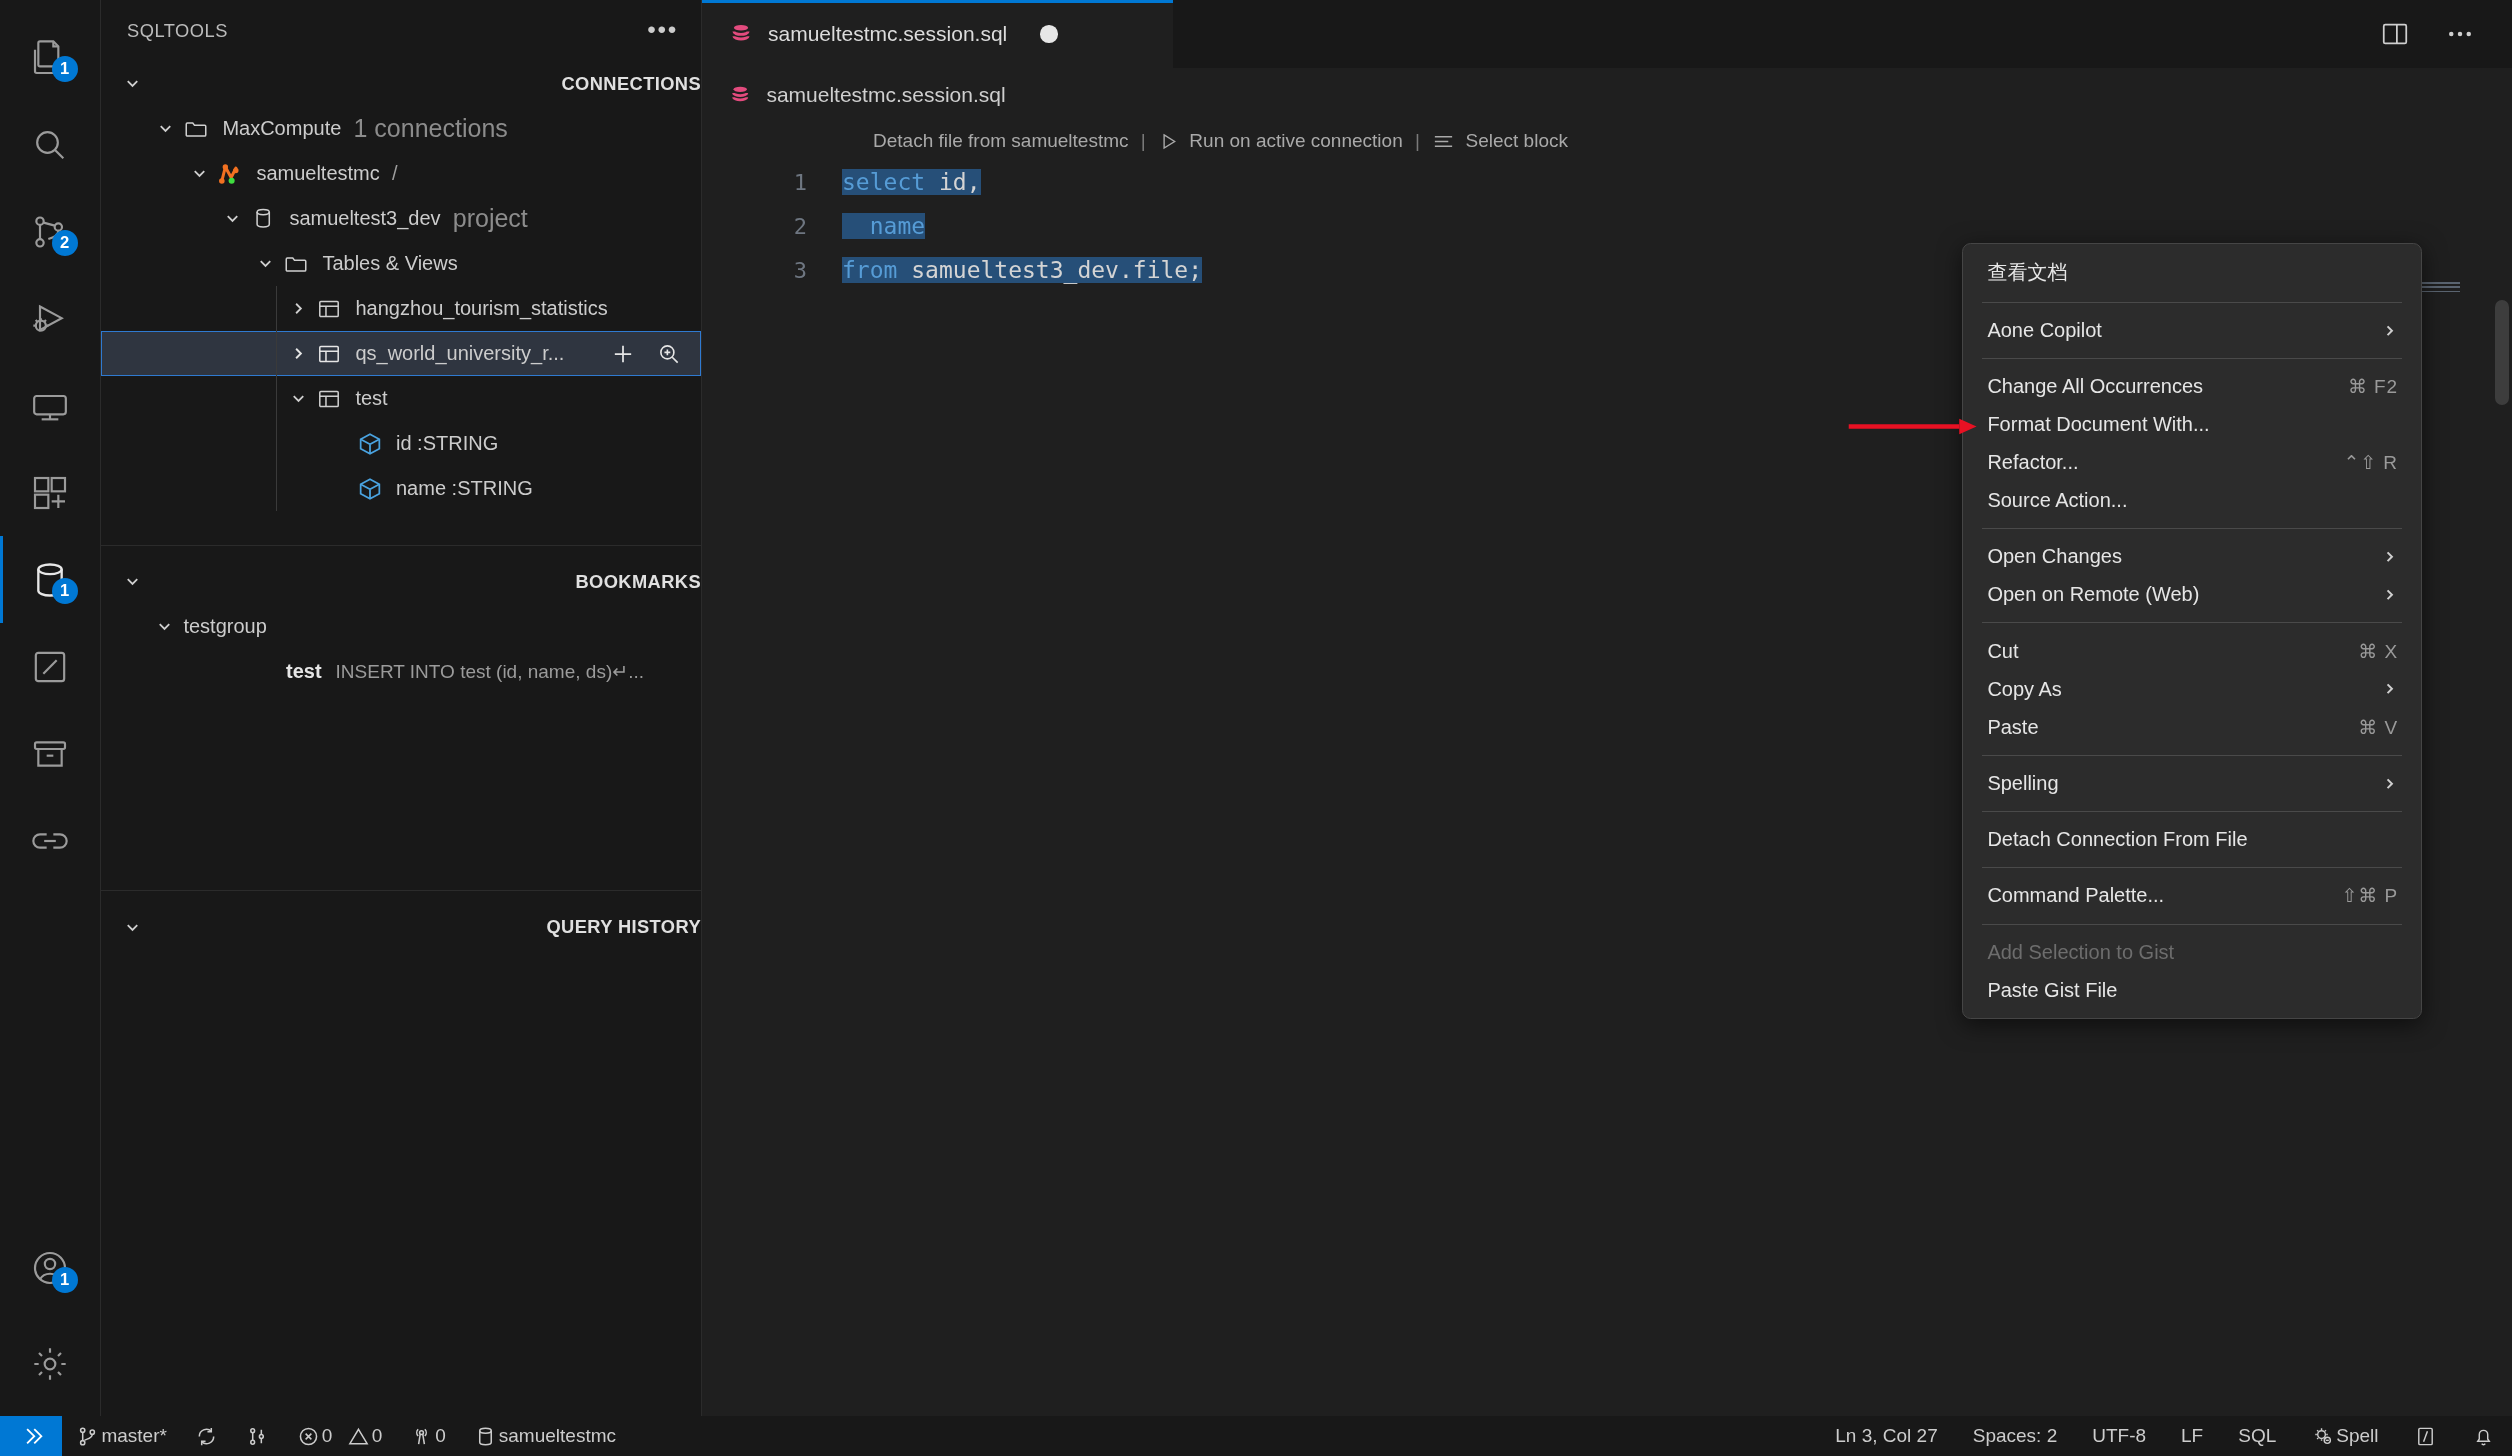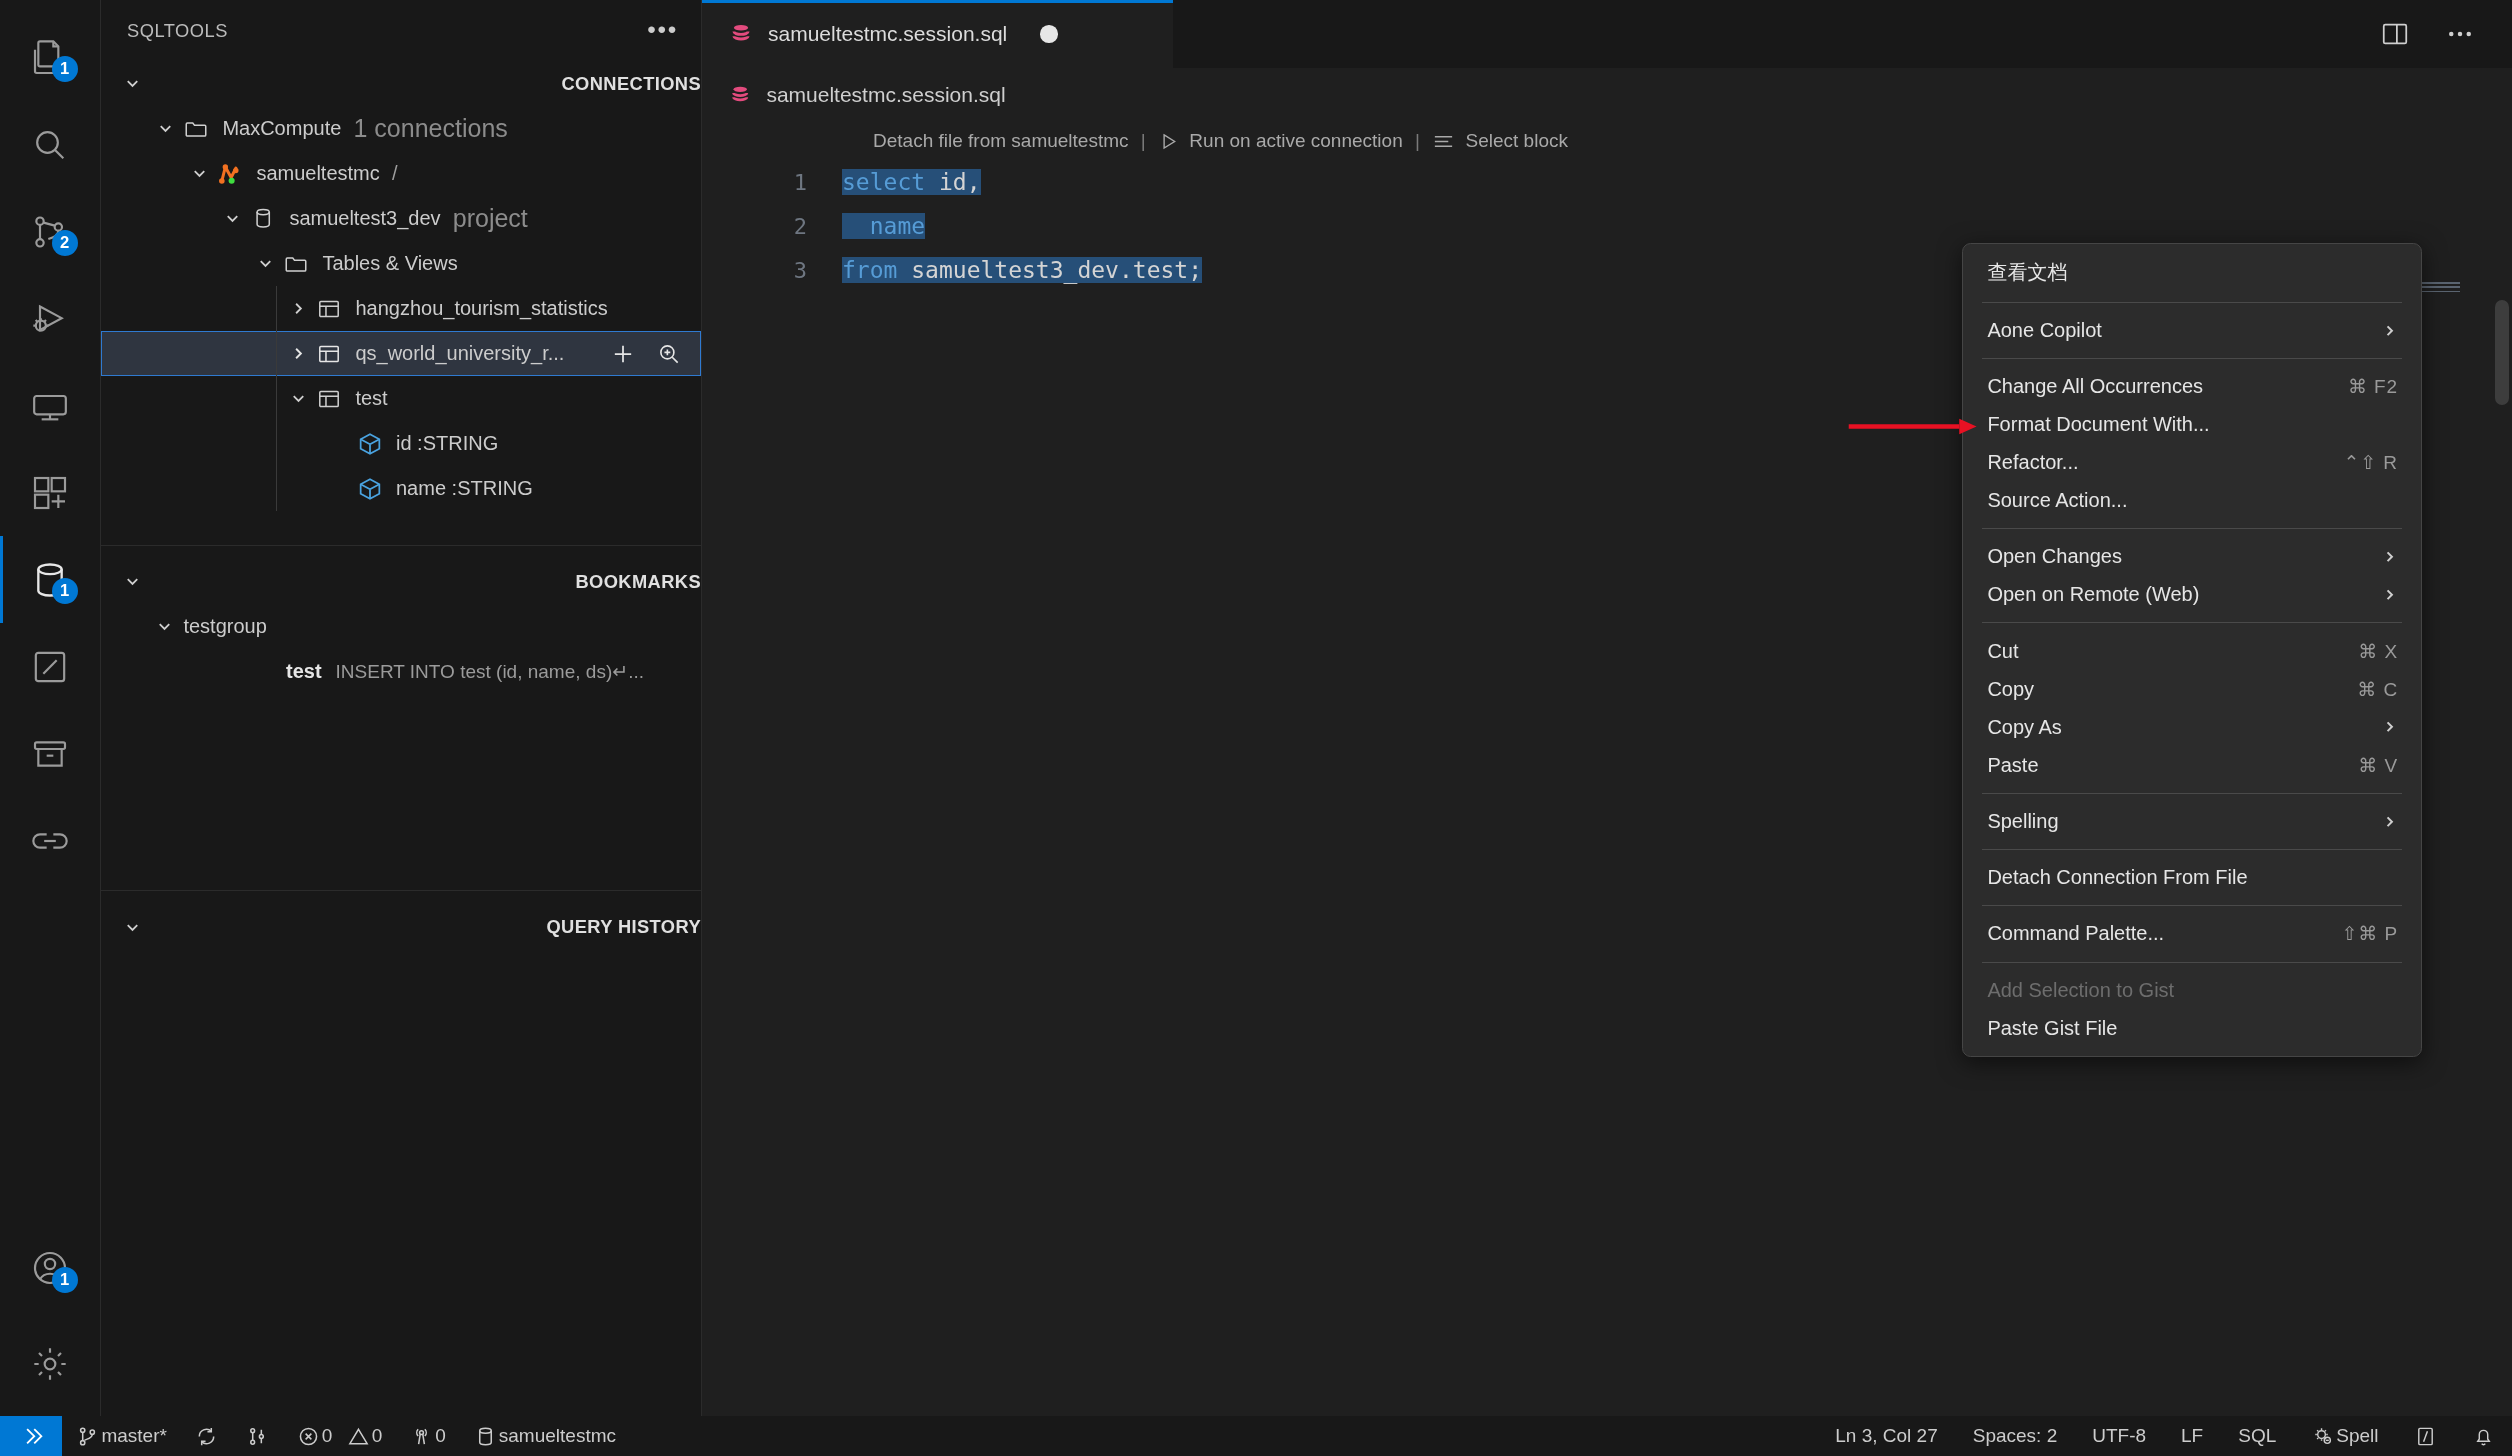--- a/index.html
+++ b/index.html
@@ -561,21 +561,21 @@
         <div class="cline">
           <span class="lnum">1</span>
           <span class="ctext sel"><span class="kw">select</span> <span class="id">id,</span></span>
         </div>
         <div class="cline">
           <span class="lnum">2</span>
           <span class="ctext sel">  <span class="kw">name</span></span>
         </div>
         <div class="cline">
           <span class="lnum">3</span>
-          <span class="ctext sel"><span class="kw">from</span> <span class="id">samueltest3_dev.test;</span></span>
+          <span class="ctext sel"><span class="kw">from</span> <span class="id">samueltest3_dev.file;</span></span>
         </div>
 
         <div class="minimap-mark">
             <i></i>
             <i></i>
             <i></i>
           </div>
         <div class="scroll-thumb"></div>
       </div>
 
@@ -626,24 +626,20 @@
             <svg width="17.5" height="17.5" viewBox="0 0 16 16" fill="none" stroke="#cfcfcf" stroke-width="1.8">
                 <path d="M6 4l4 4-4 4"></path>
               </svg>
           </span>
         </div>
         <div class="msep"></div>
 
         <div class="mi">
           <span>Cut</span>
           <span class="key">⌘ X</span>
-        </div>
-        <div class="mi">
-          <span>Copy</span>
-          <span class="key">⌘ C</span>
         </div>
         <div class="mi">
           <span>Copy As</span>
           <span class="sub">
             <svg width="17.5" height="17.5" viewBox="0 0 16 16" fill="none" stroke="#cfcfcf" stroke-width="1.8">
                 <path d="M6 4l4 4-4 4"></path>
               </svg>
           </span>
         </div>
         <div class="mi">

